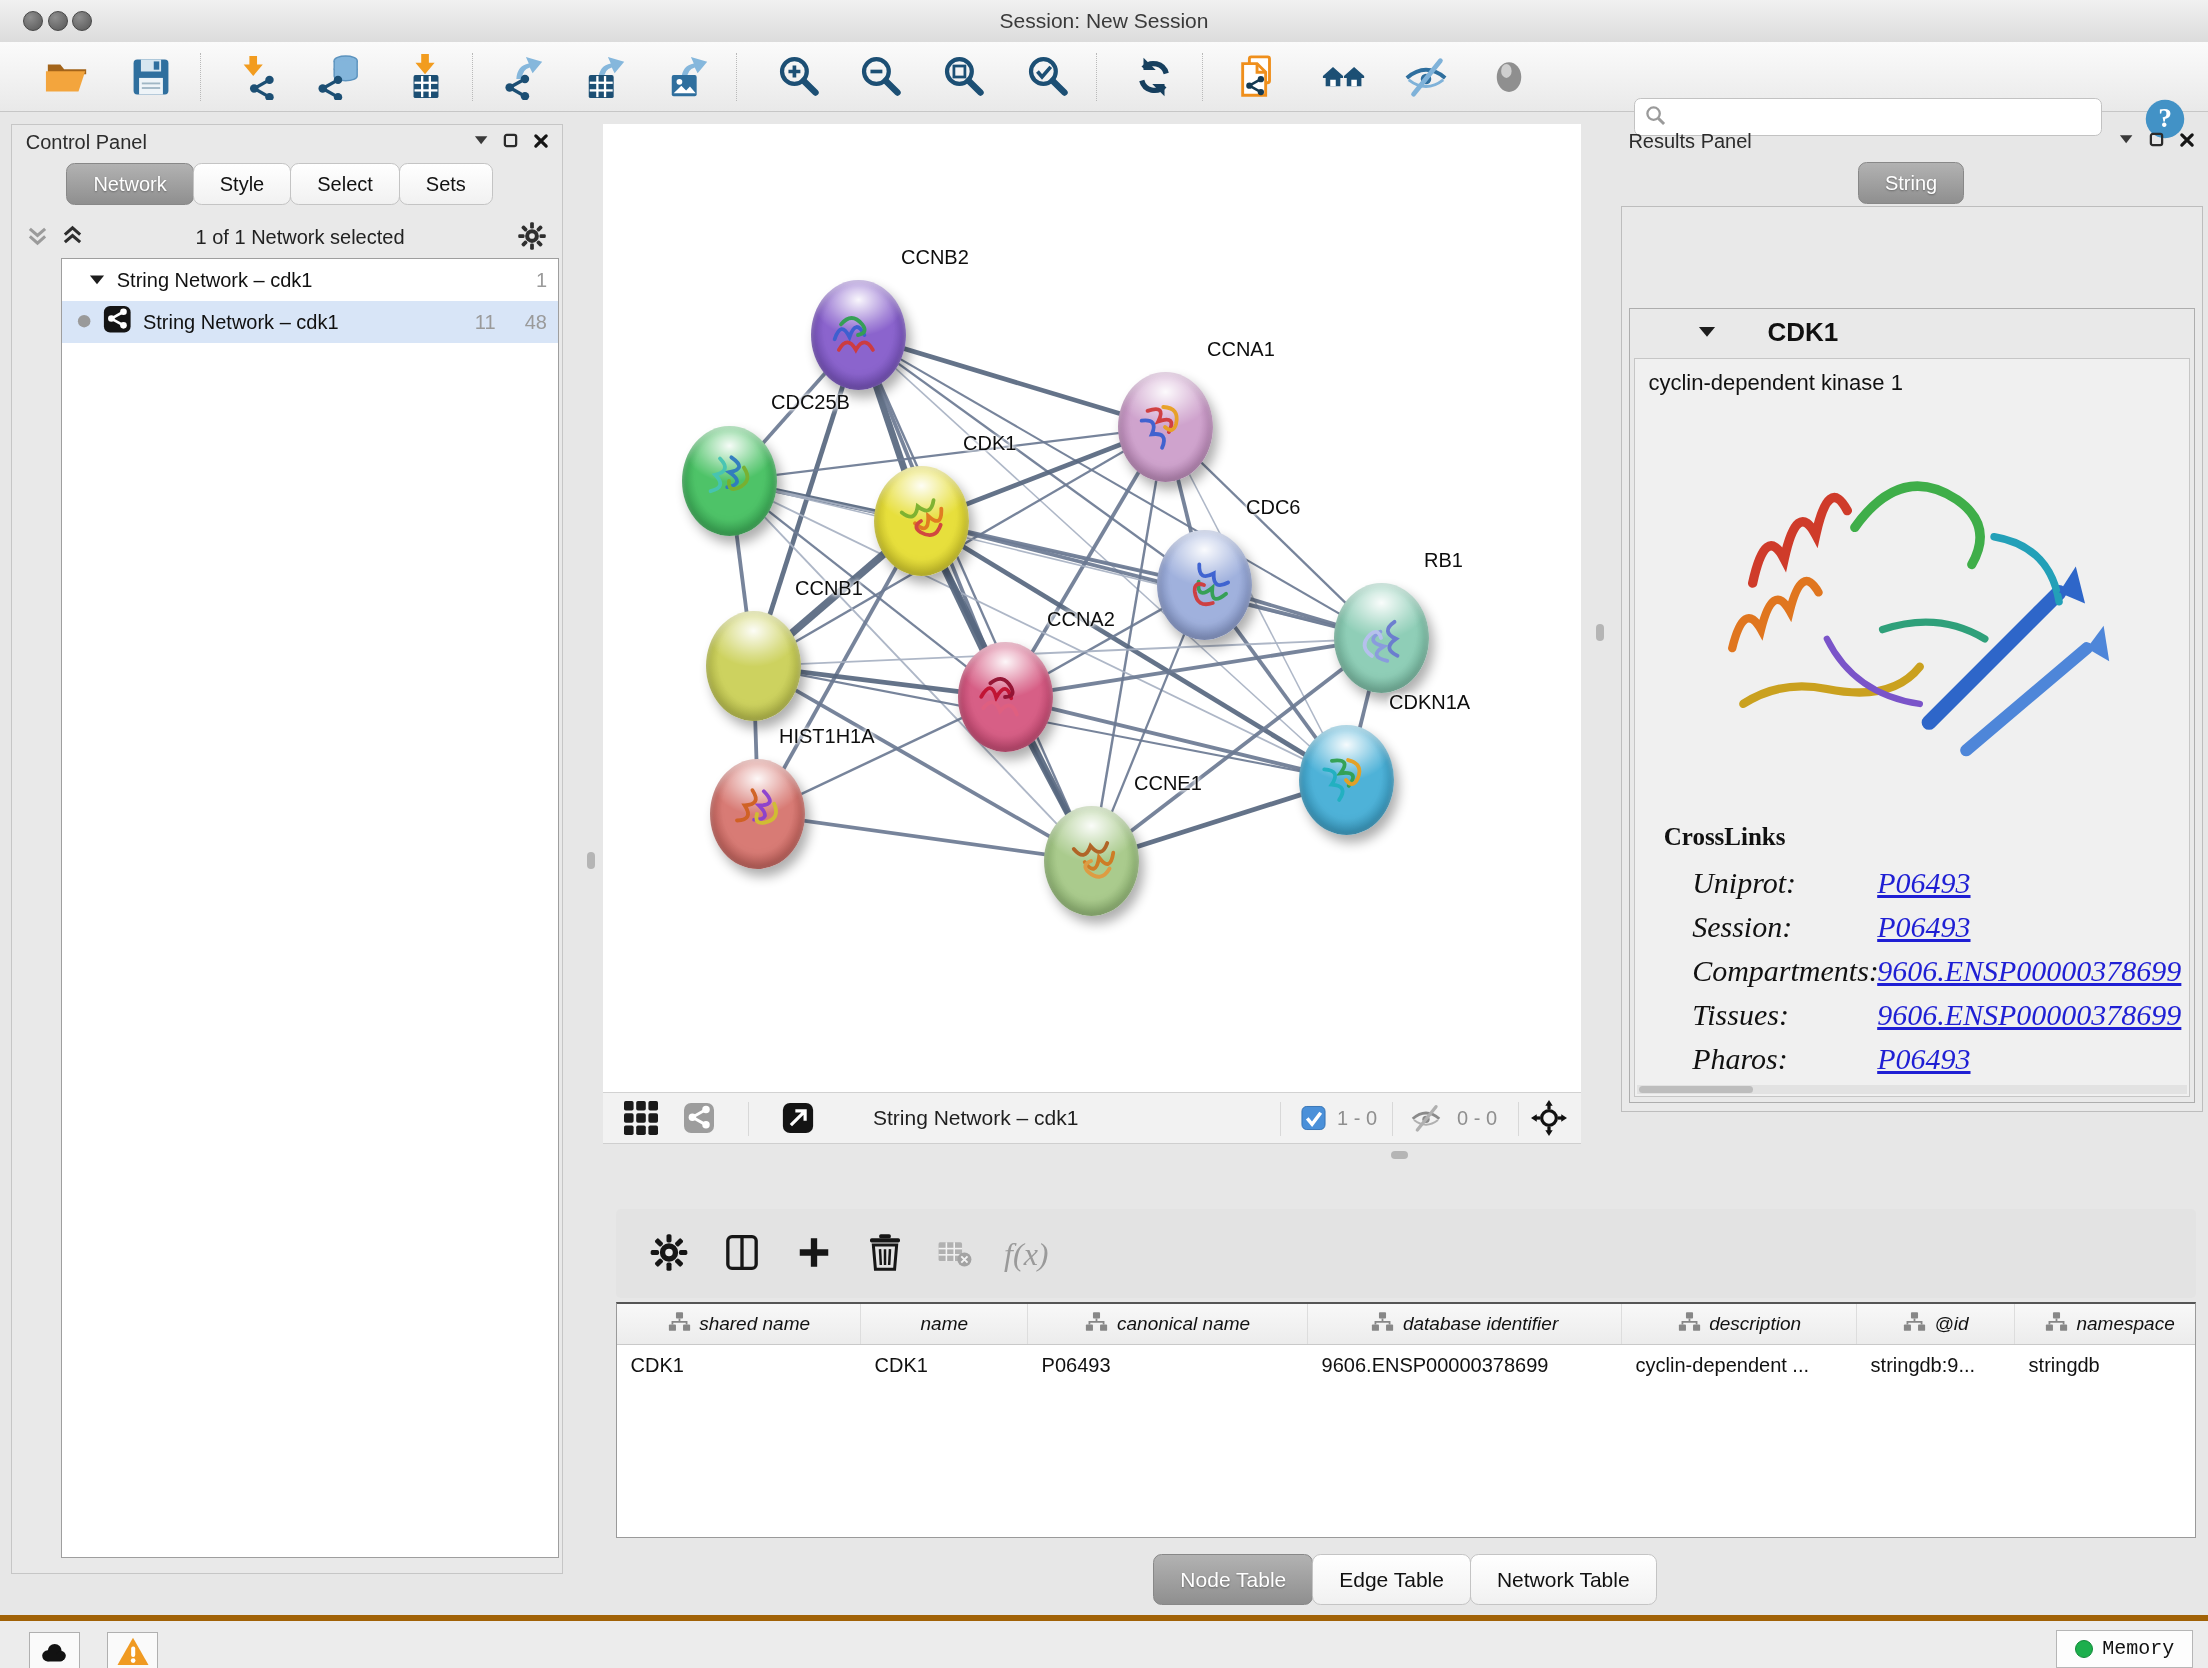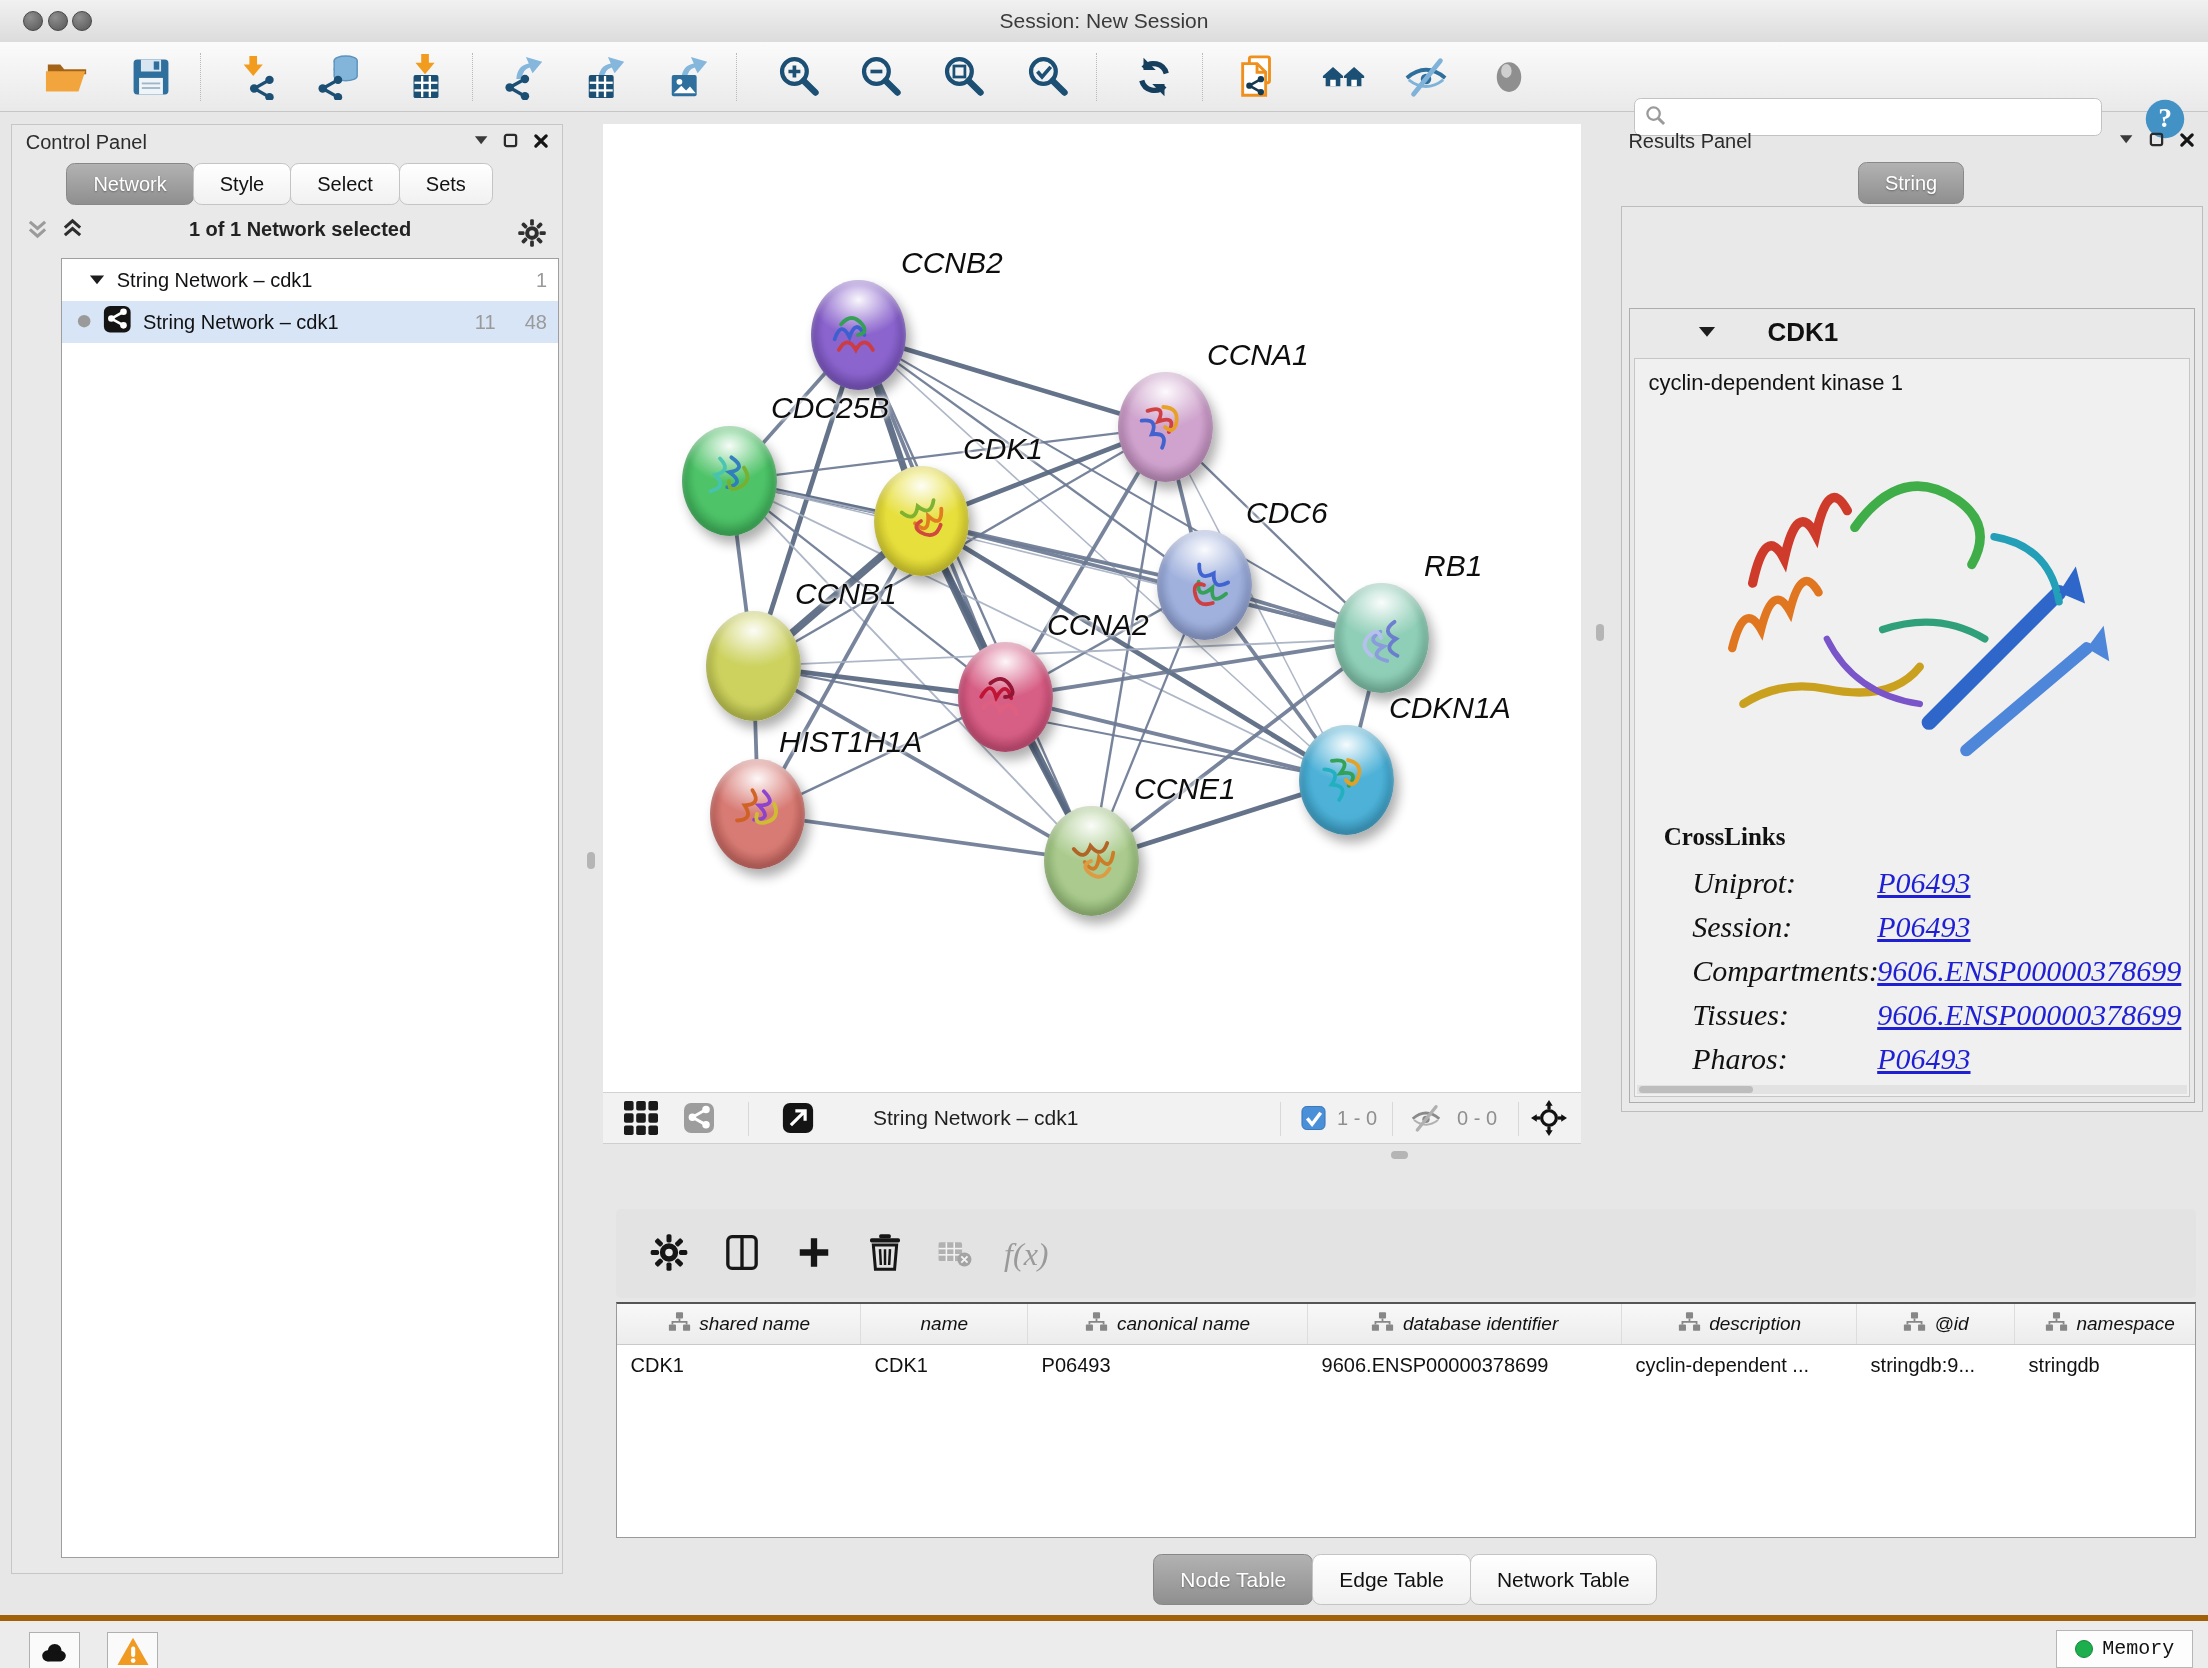--- a/index.html
+++ b/index.html
@@ -29,34 +29,34 @@
   .seg-tab.sel{background:linear-gradient(#b2b2b2,#8f8f8f);color:#fff;border-color:#888;text-shadow:0 1px 1.9px rgba(0,0,0,.35);}
   .btn{background:linear-gradient(#ffffff,#f3f3f3);border:1px solid #bcbcbc;border-radius:8.6px;font-size:20px;
        display:flex;align-items:center;justify-content:center;box-shadow:0 1px 1.9px rgba(0,0,0,.12);}
   .split-dot{position:absolute;background:#b5b5b5;border-radius:4.8px;}
   
   #control-panel{position:absolute;left:11.4px;top:124px;width:552px;height:1450px;
                  background:#e9e9e9;border:1px solid #c6c6c6;box-sizing:border-box;}
   #cp-header{position:absolute;left:0;top:0;right:0;height:34px;display:flex;align-items:center;
              padding:0 13.3px;justify-content:space-between;}
   #cp-tabs{position:absolute;left:55px;top:38px;display:flex;}
-  #cp-subheader{position:absolute;left:15px;top:93px;right:15px;height:38px;display:flex;align-items:flex-start;gap:13.3px;font-weight:bold;}
+  #cp-subheader{position:absolute;left:15px;top:93px;right:15px;height:38px;display:flex;align-items:center;gap:13.3px;}
   #cp-status{flex:1;text-align:center;font-size:20px;color:#222;}
   #cp-list{position:absolute;left:49px;top:133px;width:498px;bottom:15px;background:#fff;
            border:1px solid #9e9e9e;box-sizing:border-box;}
   .cp-row{height:42px;display:flex;align-items:center;font-size:20px;gap:11.4px;padding:0 11.4px;}
   .cp-row .cnt{color:#9a9a9a;text-align:right;}
   .cp-row.sel{background:#d8e5f7;}
   
   #network-canvas{position:absolute;left:603px;top:124px;width:978px;height:968px;background:#fff;overflow:hidden;}
   .node{position:absolute;width:95px;height:110px;border-radius:50%;
         box-shadow:inset 0 -5.7px 13.3px rgba(0,0,0,.22), inset 0 1.9px 5.7px rgba(255,255,255,.5), 4.8px 7.6px 11.4px rgba(0,0,0,.32);}
   .node svg{position:absolute;left:13.3px;top:21px;opacity:.95;}
-  .nlabel{position:absolute;font-size:30px;color:#0d0d0d;white-space:nowrap;
-          text-shadow:0 0 4.8px #fff,0 0 4.8px #fff,0 0 2.9px #fff;font-style:italic;}
+  .nlabel{position:absolute;font-size:20px;color:#0d0d0d;white-space:nowrap;
+          text-shadow:0 0 4.8px #fff,0 0 4.8px #fff,0 0 2.9px #fff;}
   
   #network-statusbar{position:absolute;left:603px;top:1092px;width:978px;height:52px;background:#f2f2f2;
                      border-top:1px solid #d2d2d2;border-bottom:1px solid #cfcfcf;box-sizing:border-box;}
   .ns-item{position:absolute;top:50%;transform:translateY(-50%);display:flex;align-items:center;gap:7.6px;}
   .ns-sep{position:absolute;top:8.6px;height:34px;border-left:1px solid #d8d8d8;}
   .ns-title{font-size:21px;color:#1f1f1f;}
   .ns-count{font-size:20px;color:#8f8f8f;}
   
   #results-panel{position:absolute;left:1617px;top:124px;width:589px;height:1042px;}
   #rp-header{position:absolute;left:0;top:0;right:0;height:34px;display:flex;align-items:center;

